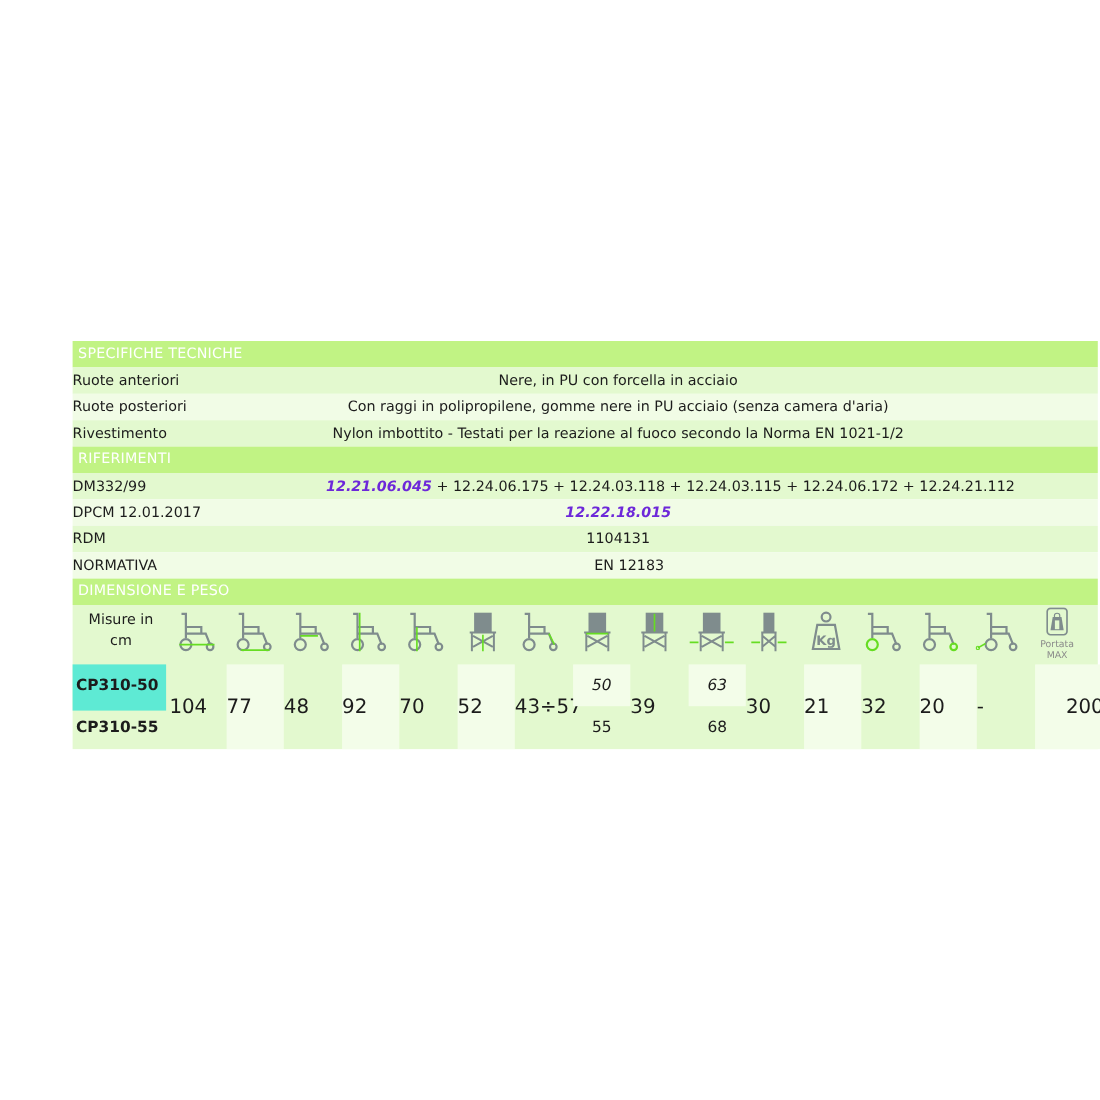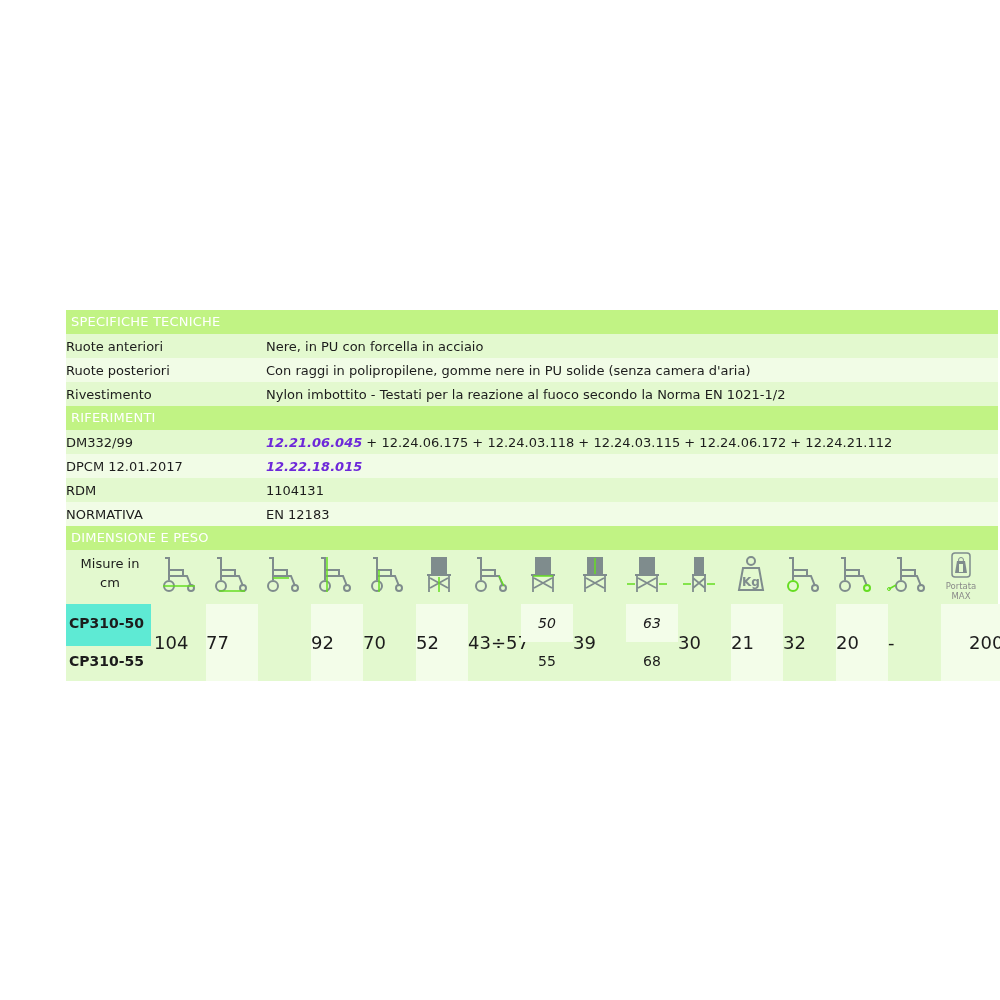--- a/index.html
+++ b/index.html
@@ -3,21 +3,21 @@
 <meta charset="utf-8">
 <style>
   html, body { margin:0; padding:0; background:#ffffff; }
   body { width:1000px; height:1000px; position:relative; font-family:"DejaVu Sans", sans-serif; color:#1c1c1c; overflow:hidden; }
   .sheet { position:absolute; left:33px; top:310px; width:932px;margin-left:33px; }
   .hdr { height:24px; background:#c1f384; color:#ffffff; font-size:13px; line-height:24px; padding-left:5px; letter-spacing:0.2px; }
   .row { height:24px; display:flex; align-items:center; font-size:13px; }
   .row.a { background:#e3f9cf; }
   .row.b { background:#f1fce6; }
   .row .lbl { width:200px; flex:none; padding-left:0px; }
-  .row .val { flex:1; padding-right:140px; }
+  .row .val { flex:1; text-align:center; padding-right:140px; }
   .green { color:#6d28d9; font-weight:bold; font-style:italic; }
   .dim { background:#e3f9cf; position:relative; height:131px; }
   .iconrow { position:absolute; top:0; left:0; height:48px; width:932px; }
   .misure { position:absolute; left:0; top:4px; width:88px; text-align:center; font-size:13px; line-height:19px; }
   .ic { position:absolute; top:4px; width:44px; height:40px; }
   .ic svg { width:44px; height:40px; }
   .portata-label { position:absolute; top:31px; font-size:8.5px; color:#8a8a8a; text-align:center; width:50px; line-height:10px; }
   .vcol { position:absolute; top:54px; height:77px; width:52px; font-size:18px; line-height:77px; }
   .vcol.light { background:#f3fde9; }
   .split { position:absolute; top:54px; width:52px; height:77px; text-align:center; font-size:14px; }
@@ -31,21 +31,21 @@
 <body>
 
 <div class="sheet">
   <div class="hdr">SPECIFICHE TECNICHE</div>
   <div class="row a">
     <div class="lbl">Ruote anteriori</div>
     <div class="val">Nere, in PU con forcella in acciaio</div>
   </div>
   <div class="row b">
     <div class="lbl">Ruote posteriori</div>
-    <div class="val">Con raggi in polipropilene, gomme nere in PU solide (senza camera d'aria)</div>
+    <div class="val">Con raggi in polipropilene, gomme nere in PU acciaio (senza camera d'aria)</div>
   </div>
   <div class="row a">
     <div class="lbl">Rivestimento</div>
     <div class="val">Nylon imbottito - Testati per la reazione al fuoco secondo la Norma EN 1021-1/2</div>
   </div>
 
   <div class="hdr">RIFERIMENTI</div>
   <div class="row a">
     <div class="lbl">DM332/99</div>
     <div class="val" style="padding-right:45px;"><span class="green">12.21.06.045</span><span> + 12.24.06.175 + 12.24.03.118 + 12.24.03.115 + 12.24.06.172 + 12.24.21.112</span></div>
@@ -227,20 +227,21 @@
         <div>Portata</div>
         <div>MAX</div>
       </div>
     </div>
 
     <div class="model t">CP310-50</div>
     <div class="model b">CP310-55</div>
 
     <div class="vcol" style="left:88px">104</div>
     <div class="vcol light" style="left:140px">77</div>
+    <div class="vcol" style="left:192px">48</div>
     <div class="vcol light" style="left:245px">92</div>
     <div class="vcol" style="left:297px">70</div>
     <div class="vcol light" style="left:350px">52</div>
     <div class="vcol" style="left:402px">43÷57</div>
     <div class="split" style="left:455px">
       <div class="t">50</div>
       <div class="b">55</div>
     </div>
     <div class="vcol" style="left:507px">39</div>
     <div class="split" style="left:560px">

